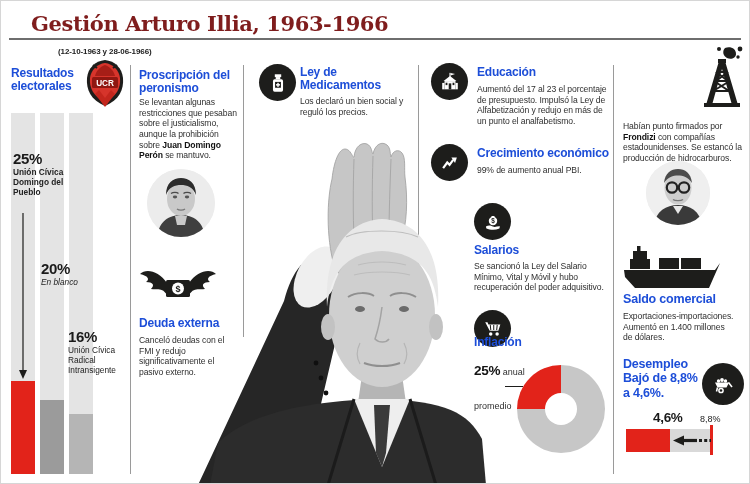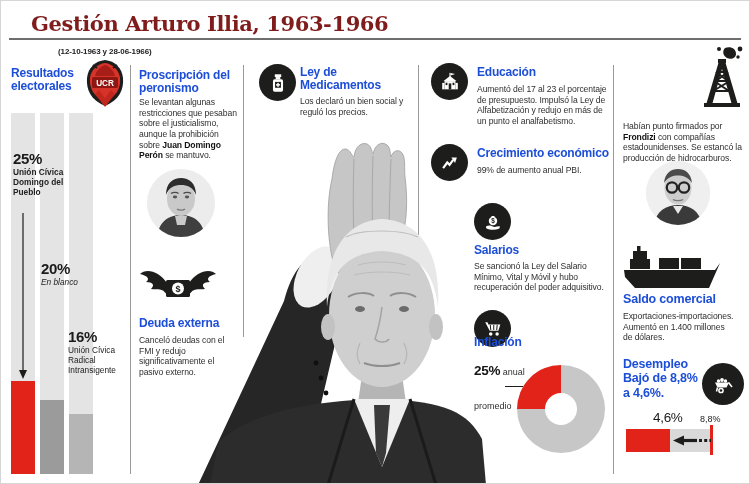--- a/index.html
+++ b/index.html
@@ -236,21 +236,21 @@
     <svg width="24" height="24" viewBox="0 0 24 24">
       <circle cx="7.5" cy="9" r="1.7" fill="#fff"></circle>
       <circle cx="11" cy="8" r="1.9" fill="#fff"></circle>
       <circle cx="14.5" cy="9" r="1.7" fill="#fff"></circle>
       <polygon points="4,10.5 18,10.5 15.5,15.5 6.5,15.5" fill="#fff"></polygon>
       <line x1="17.5" y1="10.5" x2="21" y2="15" stroke="#fff" stroke-width="1.6"></line>
       <circle cx="10" cy="18.5" r="2.1" fill="none" stroke="#fff" stroke-width="1.5"></circle>
       <line x1="6.5" y1="15.5" x2="5.5" y2="19.5" stroke="#fff" stroke-width="1.5"></line>
     </svg>
   </div>
-  <div class="abs" style="left:652px;top:409px;font-weight:400;font-size:13.5px;letter-spacing:-0.3px;">4,6%</div>
+  <div class="abs" style="left:652px;top:409px;font-weight:700;font-size:13.5px;letter-spacing:-0.3px;">4,6%</div>
   <div class="abs small-lab" style="left:699px;top:413px;">8,8%</div>
   <div class="d-bar" style="left: 625px; width: 84px; background: rgb(217, 217, 217);" id="unemp-gray"></div>
   <div class="d-bar" style="left: 625px; width: 44px; background: rgb(226, 35, 26);" id="unemp-red"></div>
   <div class="abs" style="left: 709px; top: 424px; width: 2.5px; height: 30px; background: rgb(226, 35, 26);" id="unemp-tick"></div>
   <svg class="abs" style="left:672px;top:432px;" width="40" height="15" viewBox="0 0 40 15">
     <polygon points="0,7.5 11,2.5 11,12.5" fill="#1d1d1b"></polygon>
     <line x1="10" y1="7.5" x2="24" y2="7.5" stroke="#1d1d1b" stroke-width="3.2"></line>
     <line x1="26" y1="7.5" x2="38" y2="7.5" stroke="#1d1d1b" stroke-width="3.2" stroke-dasharray="3,2.2"></line>
   </svg>
 

